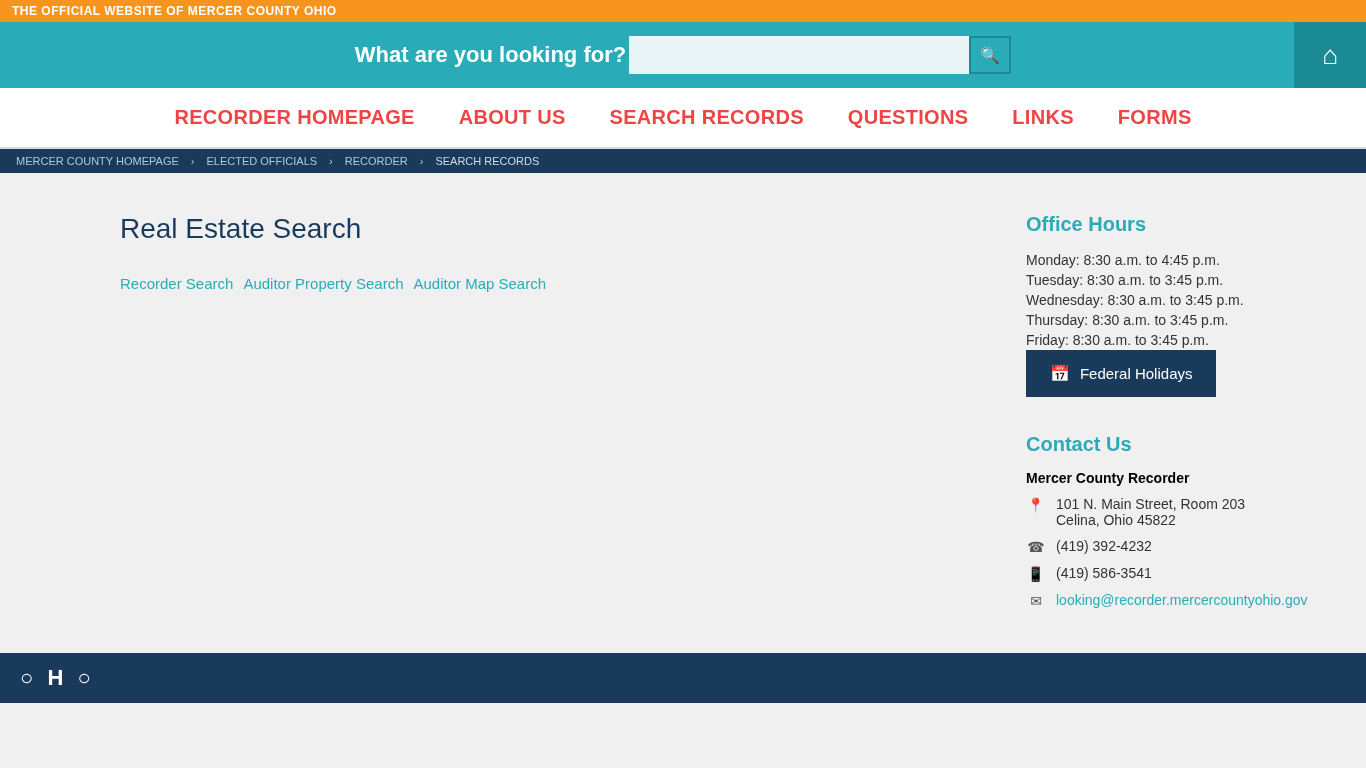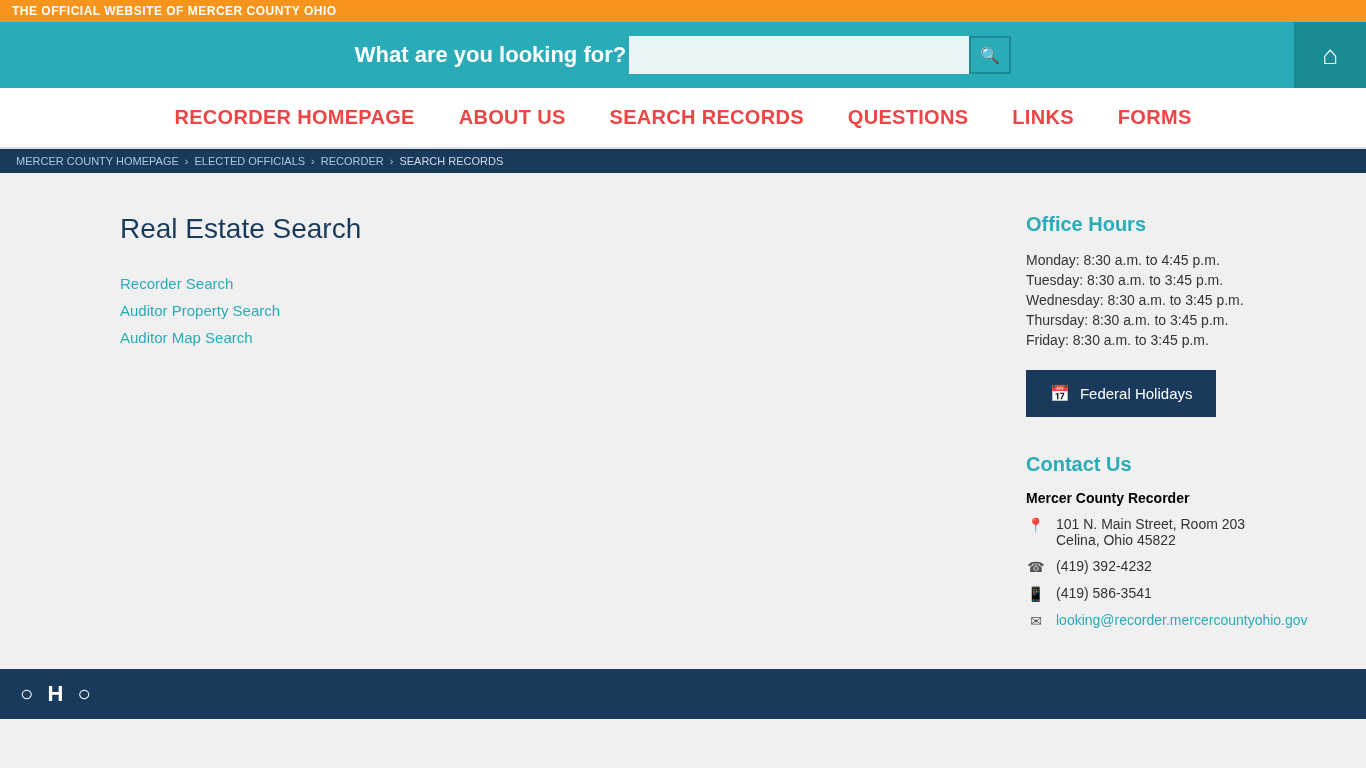--- a/index.html
+++ b/index.html
@@ -91,21 +91,21 @@
       letter-spacing: 0.3px;
       white-space: nowrap;
     }
 
     
     .breadcrumb {
       background: #1a3a5c;
       padding: 6px 16px;
       display: flex;
       align-items: center;
-      gap: 6px;
+      gap: 12px;
       font-size: 11px;
     }
     .breadcrumb a, .breadcrumb span {
       color: #aac8e0;
       text-decoration: none;
       text-transform: uppercase;
       font-size: 11px;
     }
     .breadcrumb .sep {
       color: #aac8e0;
@@ -130,21 +130,21 @@
     }
     .page-title {
       font-size: 28px;
       color: #1a3a5c;
       font-weight: normal;
       margin-bottom: 30px;
     }
     .link-list {
       list-style: none;
       display: flex;
-      flex-direction: column;
+      flex-direction: row;
       gap: 10px;
     }
     .link-list a {
       color: #2aacb8;
       text-decoration: none;
       font-size: 15px;
     }
 
     
     .right-panel {
@@ -154,21 +154,20 @@
     }
 
     .office-hours-title {
       color: #2aacb8;
       font-size: 20px;
       font-weight: bold;
       margin-bottom: 14px;
     }
     .hours-list {
       list-style: none;
-      margin-bottom: 20px;
     }
     .hours-list li {
       color: #333;
       font-size: 14px;
       padding: 2px 0;
     }
     .federal-holidays-btn {
       background: #1a3a5c;
       color: white;
       border: none;

